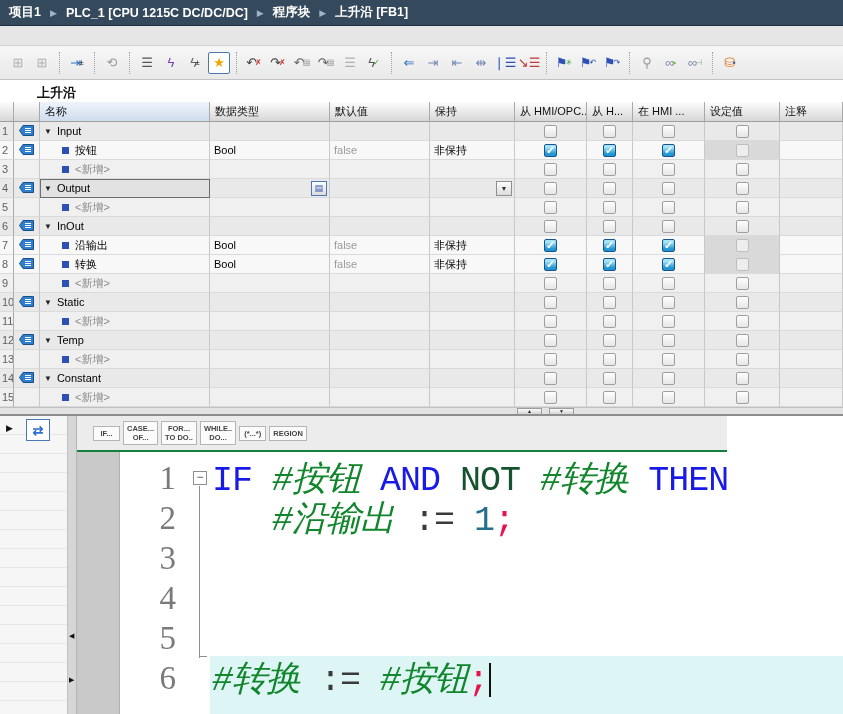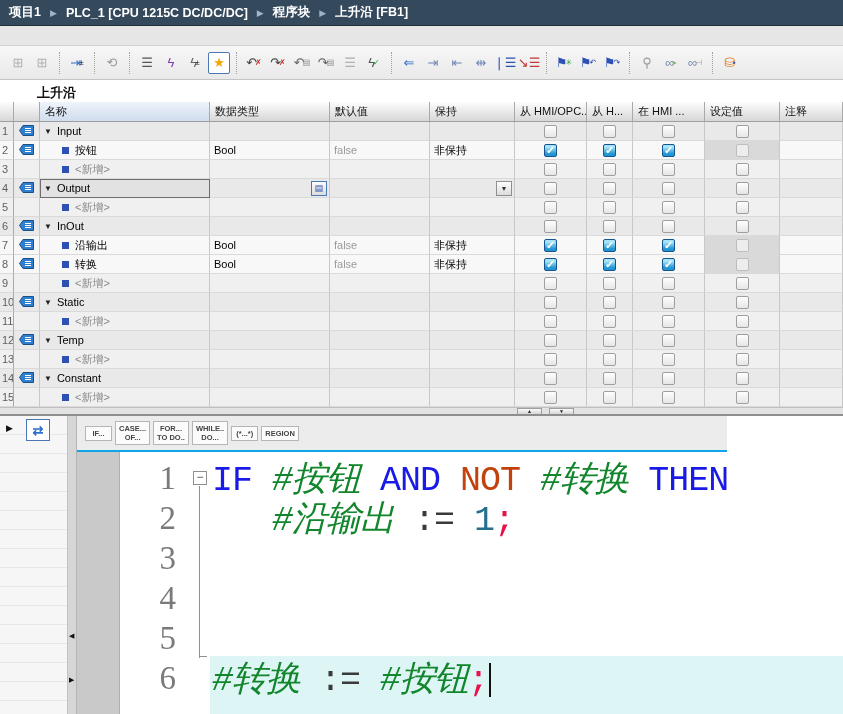--- a/index.html
+++ b/index.html
@@ -66,40 +66,40 @@
   .left-panel { position:absolute; top:0; left:0; width:68px; height:100%;
     background:repeating-linear-gradient(180deg,#f6f6f6 0 18px,#e7e7e7 18px 19px); border-right:1px solid #c2c2c2; }
   .expander { position:absolute; top:7px; left:6px; font-size:9px; color:#111; cursor:pointer; }
   .split-btn { position:absolute; top:3px; left:26px; width:24px; height:22px; border:1px solid #4a78b5; background:#fff;
     display:flex; align-items:center; justify-content:center; color:#2f6fd0; font-size:13px; font-weight:bold; cursor:pointer; }
   .v-splitter { position:absolute; top:0; left:68px; width:9px; height:100%; background:#d6d6d6; border-right:1px solid #b5b5b5; }
   .sp-arrow { position:absolute; left:1px; font-size:7px; color:#111; cursor:pointer; }
 
   
   .snippetbar { position:absolute; top:0; left:77px; width:650px; height:36px; background:#ececec;
-    border-bottom:2px solid #0ea5e9; display:flex; align-items:center; padding-left:8px; gap:3px; }
+    border-bottom:2px solid #15803d; display:flex; align-items:center; padding-left:16px; gap:3px; }
   .snip { min-width:27px; padding:2px 3px; background:#fbfbfb; border:1px solid #b5b5b5; font-size:7.5px; line-height:1.2;
     text-align:center; color:#444; white-space:pre-line; font-weight:bold; cursor:pointer; }
 
   
   .code-region { position:absolute; top:36px; left:77px; width:766px; bottom:0; background:#fff; overflow:hidden; }
   .gutter { position:absolute; top:0; left:0; width:43px; height:100%; background:#c9c9c9; border-right:1px solid #b0b0b0; }
   .hl-extra { position:absolute; left:133px; right:0; bottom:0; background:#def5f6; }
   .code-line { position:absolute; left:0; width:100%; height:40px; display:flex; align-items:center; }
   .lnum { width:111px; text-align:right; padding-right:12px; font-family:"Liberation Serif", serif;
     font-size:33px; color:#7a7a7a; flex:none; }
   .fold { width:24px; height:40px; position:relative; flex:none; }
   .fbox { position:absolute; left:5px; top:13px; width:14px; height:14px; border:1px solid #8f8f8f; background:#fff;
     font-size:12px; line-height:11px; text-align:center; color:#555; }
   .fstub { position:absolute; left:11px; top:28px; bottom:0; border-left:1px solid #8f8f8f; }
   .fline { position:absolute; left:11px; top:0; bottom:0; border-left:1px solid #8f8f8f; }
   .ftick { position:absolute; left:11px; bottom:1px; width:8px; border-bottom:1px solid #8f8f8f; }
   .ctext { font-family:"Liberation Mono", monospace; font-size:35px; white-space:pre; letter-spacing:-1px; }
   .tk-kw { color:#1a1ae6; } .tk-var { color:#12862c;font-style:italic; } .tk-numlit { color:#256f8e; }
-  .tk-semi { color:#e8114b; } .tk-op { color:#3a3a3a; } .tk-gray { color:#c2410c; } .tk-plain { color:#000; }
+  .tk-semi { color:#e8114b; } .tk-op { color:#3a3a3a; } .tk-gray { color:#14532d; } .tk-plain { color:#000; }
   .cursor { display:inline-block; width:2px; height:34px; background:#111; vertical-align:middle; margin-left:1px; }
 </style>
 </head>
 <body>
 
 <div class="screen">
   <div class="breadcrumb" id="breadcrumb">
       <span class="crumb">项目1</span>
       <span class="crumb-sep">▶</span>
       <span class="crumb">PLC_1 [CPU 1215C DC/DC/DC]</span>

